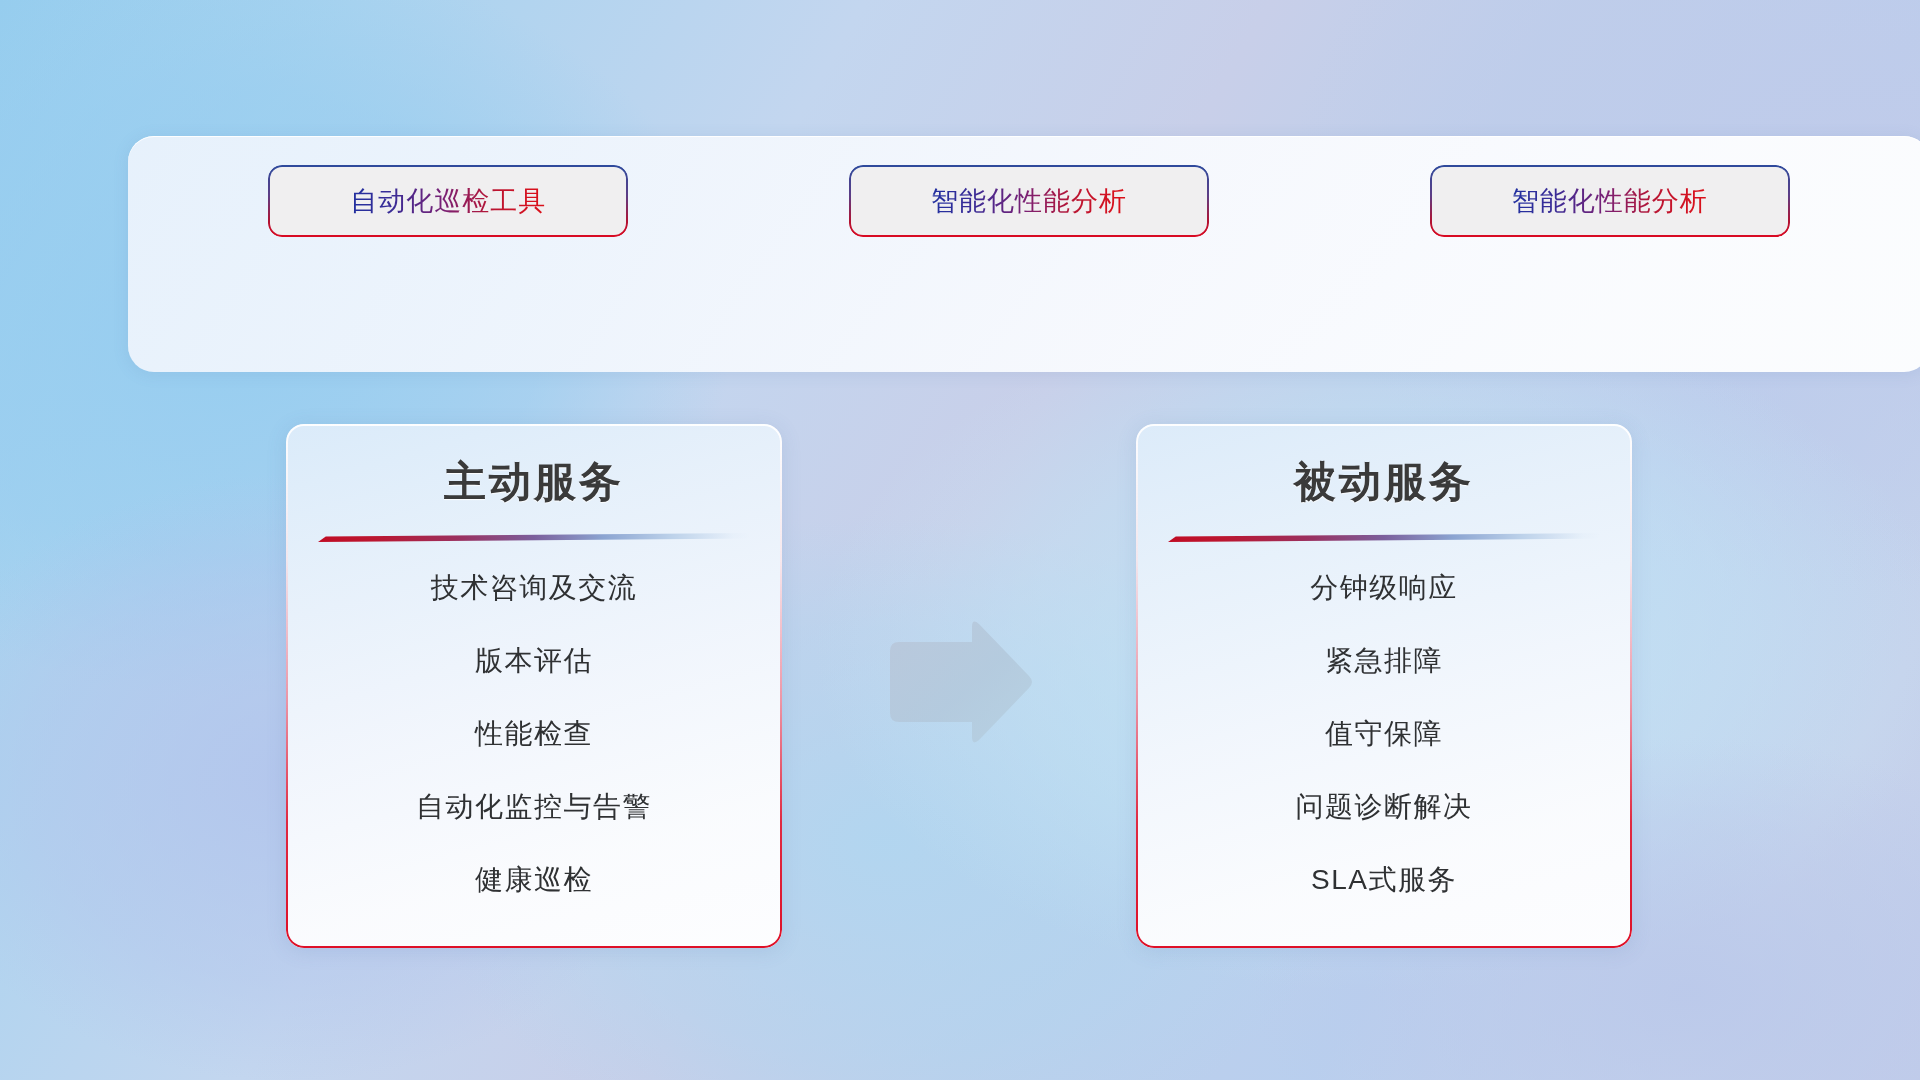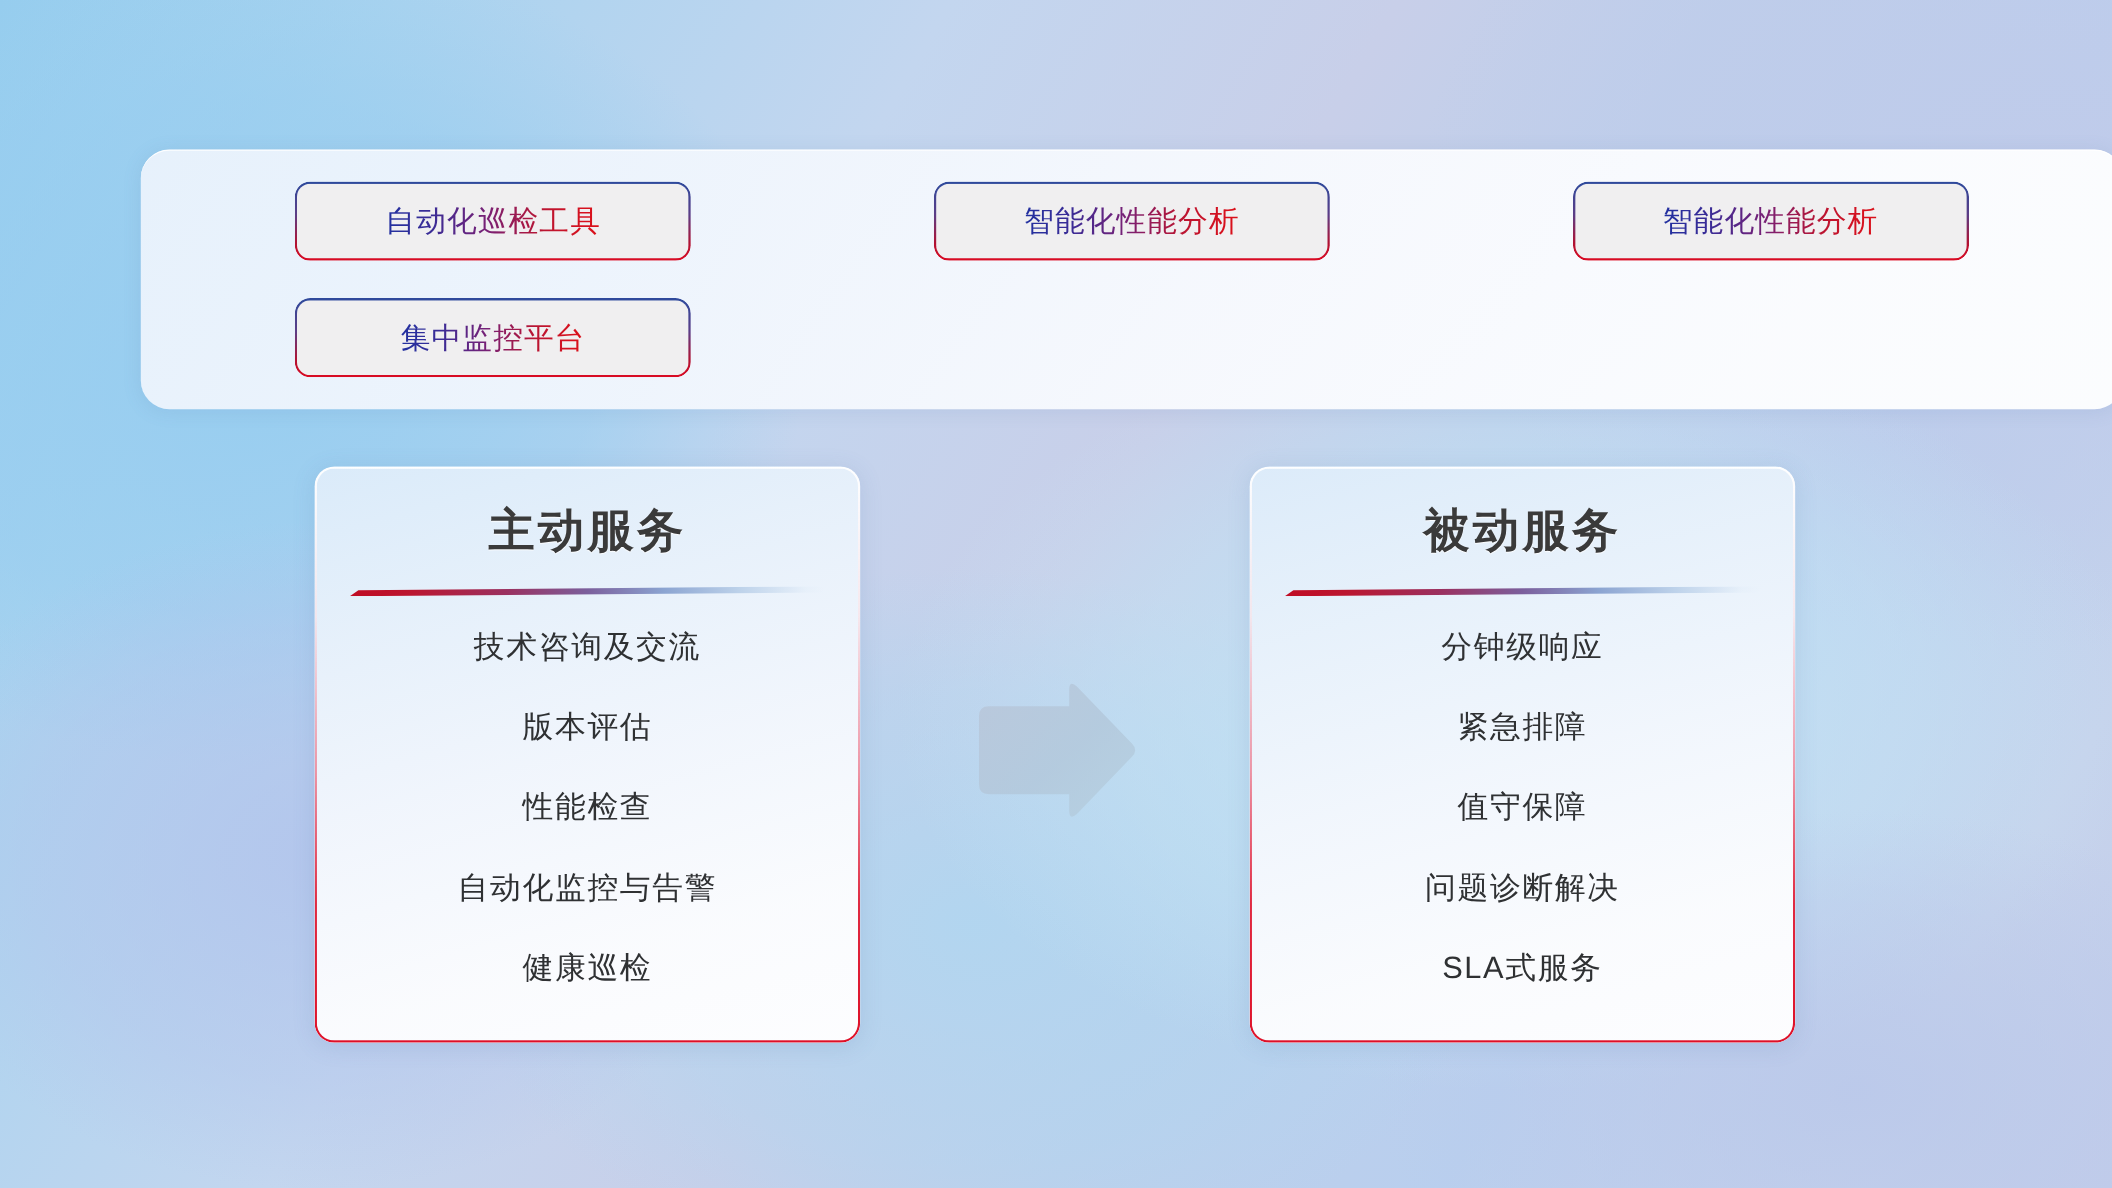--- a/index.html
+++ b/index.html
@@ -257,23 +257,20 @@
 
       <div class="tag">
         <span class="tag-label">智能化性能分析</span>
       </div>
 
       <div class="tag">
         <span class="tag-label">智能化性能分析</span>
       </div>
 
 
-      <div class="tag">
-        <span class="tag-label">集中监控平台</span>
-      </div>
 
     </div>
   </div>
 
   <div class="service-card" id="card-proactive">
     <div class="card-title">主动服务</div>
     <div class="card-divider"></div>
     <ul class="card-list">
       <li>技术咨询及交流</li>
       <li>版本评估</li>

